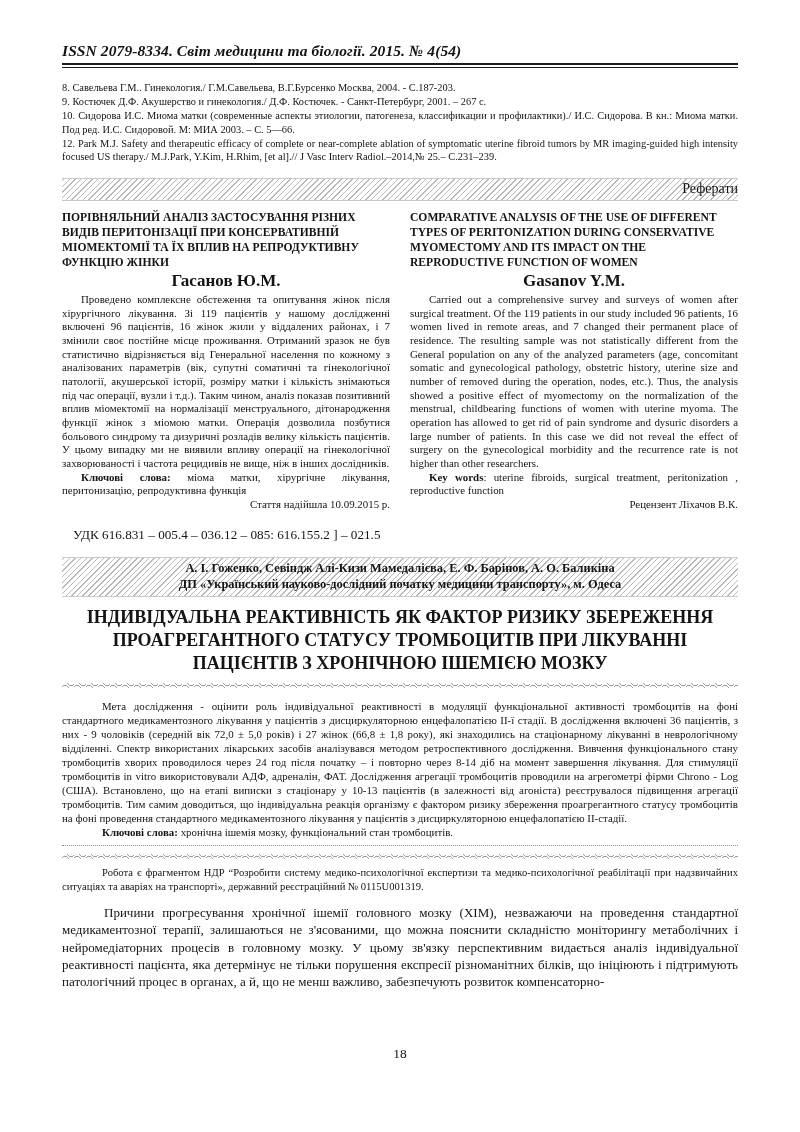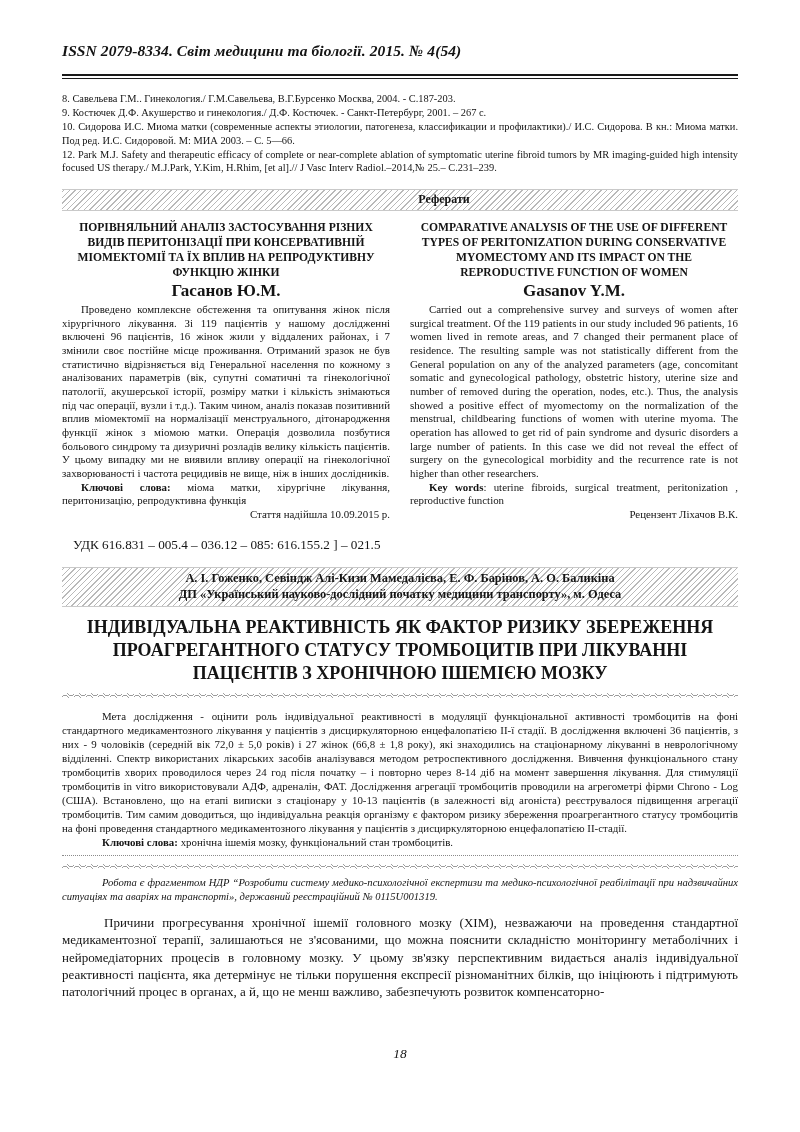--- a/index.html
+++ b/index.html
@@ -29,21 +29,21 @@
     top: 42px;
     width: 676px;
   }
 
   
   .runhead {
     font-style: italic;
     font-weight: bold;
     font-size: 15.5px;
     letter-spacing: 0.1px;
-    padding-bottom: 14px;
+    padding-bottom: 3px;
   }
   .runhead-rule {
     border-bottom: 2.5px solid #1a1a1a;
     margin-bottom: 2px;
   }
   .runhead-rule2 {
     border-bottom: 1px solid #1a1a1a;
     margin-bottom: 13px;
   }
 
@@ -67,24 +67,24 @@
       #ffffff 0px, #ffffff 1px,
       #b9b9b9 1px, #b9b9b9 2px,
       #ffffff 2px, #ffffff 4px
     );
     border-top: 1px solid #c9c9c9;
     border-bottom: 1px solid #c9c9c9;
     padding: 2px 0 3px 0;
     text-align: center;
   }
   .banner-label {
-    font-weight: bold;
-    font-size: 12px;
+    font-weight: normal;
+    font-size: 14px;
     padding-left: 10px;
-    text-align: center;
+    text-align: right;
     display: block;
     margin-left: 78px;
   }
   .banner-authors {
     font-weight: bold;
     font-size: 12.4px;
     line-height: 1.32;
     text-align: center;
   }
 
@@ -94,21 +94,21 @@
     gap: 20px;
     margin-top: 9px;
   }
   .col {
     width: 328px;
   }
   .abs-title {
     font-weight: bold;
     font-size: 11.6px;
     line-height: 1.30;
-    text-align: center;
+    text-align: left;
     text-transform: uppercase;
   }
   .abs-author {
     font-weight: bold;
     font-size: 17px;
     text-align: center;
     margin-top: 1px;
   }
   .abs-body {
     font-size: 10.9px;
@@ -181,21 +181,20 @@
     margin: 7px 0 7px 0;
     background-image:
       radial-gradient(circle at 3px 6px, transparent 3px, #9a9a9a 3px, #9a9a9a 3.8px, transparent 3.9px),
       radial-gradient(circle at 9px -1px, transparent 3px, #9a9a9a 3px, #9a9a9a 3.8px, transparent 3.9px);
     background-size: 12px 10px;
     background-repeat: repeat-x;
   }
 
   
   .note {
-    font-style: italic;
     font-size: 10.6px;
     line-height: 1.30;
     text-align: justify;
   }
   .note p {
     margin: 0;
     text-indent: 40px;
   }
 
   
@@ -211,21 +210,20 @@
   }
 
   
   .pageno {
     position: absolute;
     left: 0;
     top: 1046px;
     width: 800px;
     text-align: center;
     font-size: 13.5px;
-    font-style: italic;
   }
 </style>
 </head>
 <body>
 
 <div class="page">
   <div class="content">
 
     <div class="runhead">ISSN 2079-8334. Світ медицини та біології. 2015. № 4(54)</div>
     <div class="runhead-rule"></div>

